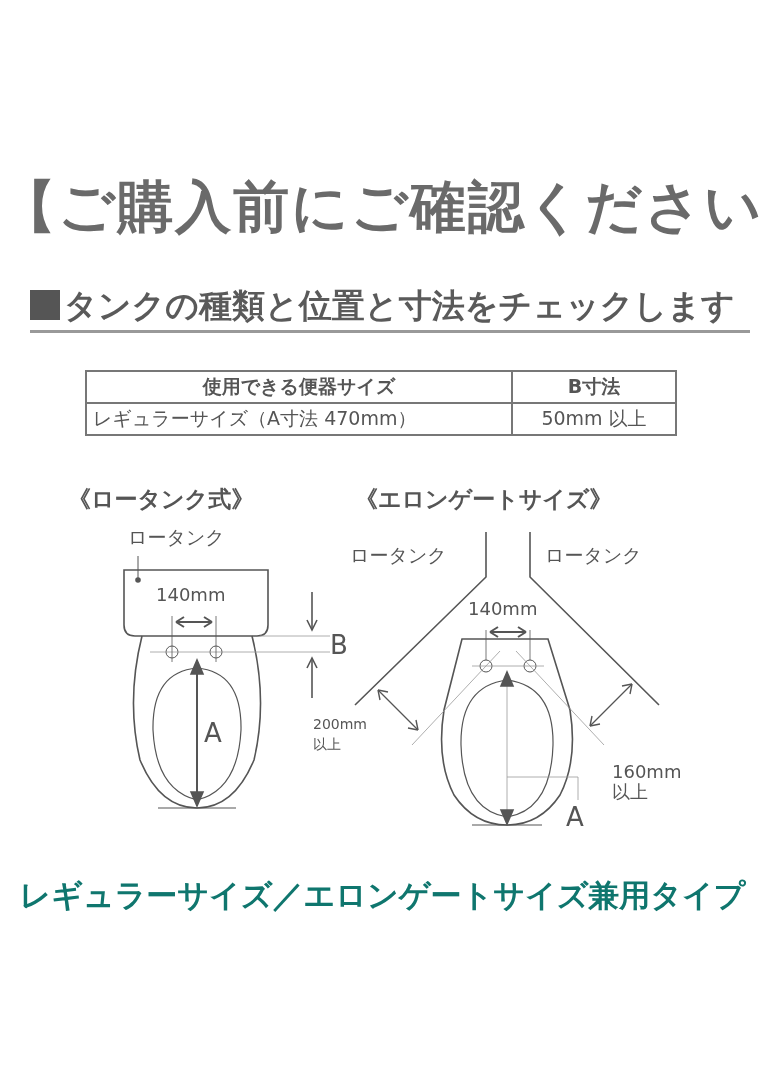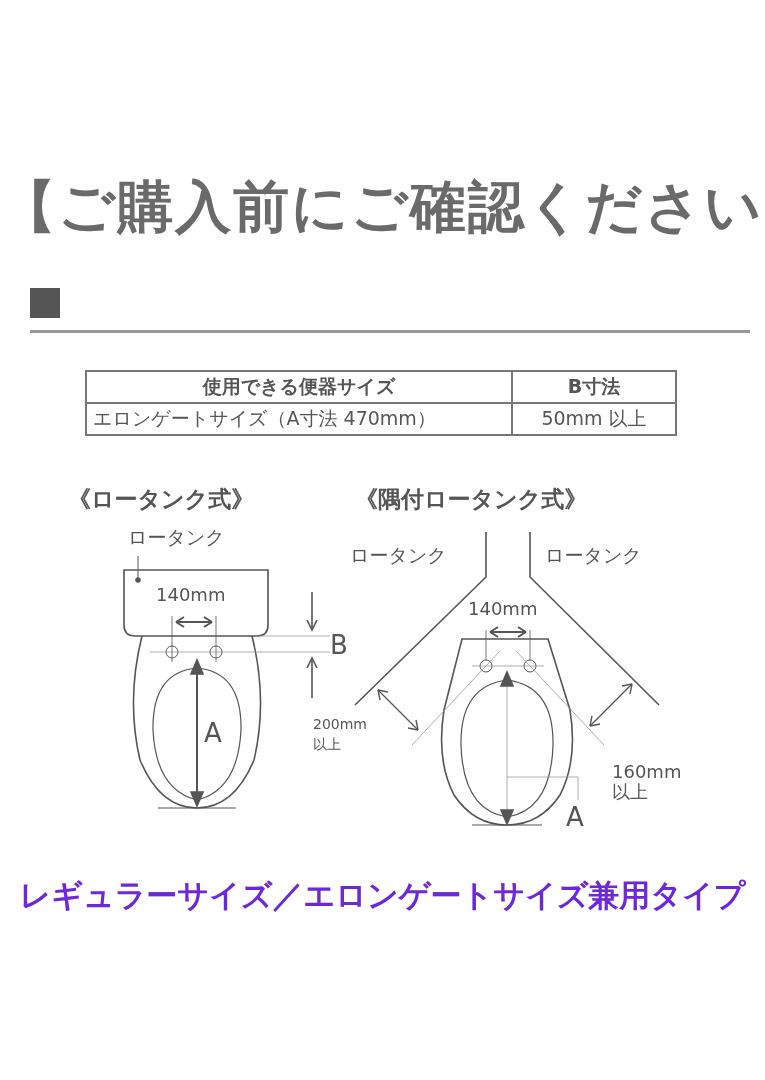--- a/index.html
+++ b/index.html
@@ -8,46 +8,46 @@
   .subhead{position:absolute;left:30px;top:284px;width:720px;font-size:33px;font-weight:bold;color:#5a5a5a;white-space:nowrap;}
   .subhead .sq{display:inline-block;width:30px;height:30px;background:#555;vertical-align:-3px;margin-right:4px;}
   .rule{position:absolute;left:30px;top:330px;width:720px;height:3px;background:#999;}
   table.spec{position:absolute;left:85px;top:370px;width:592px;border-collapse:collapse;font-size:19px;color:#555;}
   table.spec td,table.spec th{border:2px solid #777;padding:2px 6px;height:26px;font-weight:normal;white-space:nowrap;}
   table.spec th{font-weight:bold;text-align:center;margin-left:36px;}
   table.spec td.b{text-align:center;width:150px;}
   .cap{position:absolute;top:484px;font-size:23px;font-weight:bold;color:#555;white-space:nowrap;}
   .lbl{position:absolute;font-size:19px;color:#555;white-space:nowrap;}
   .big{position:absolute;font-size:26px;color:#555;}
-  .footer{position:absolute;left:0;top:875px;width:765px;text-align:center;font-size:31px;font-weight:bold;color:#6d28d9;white-space:nowrap;}
+  .footer{position:absolute;left:0;top:875px;width:765px;text-align:center;font-size:31px;font-weight:bold;color:#0f766e;white-space:nowrap;}
   svg.dia{position:absolute;left:0;top:0;}
 </style>
 </head>
 <body>
 
 <div class="title">【ご購入前にご確認ください】</div>
 
-<div class="subhead"><span class="sq"></span></div>
+<div class="subhead"><span class="sq"></span><span>タンクの種類と位置と寸法をチェックします</span></div>
 <div class="rule"></div>
 
 <table class="spec">
   <tbody>
       <tr>
     <th>使用できる便器サイズ</th>
     <th style="width:150px">B寸法</th>
   </tr>
   <tr>
-    <td>エロンゲートサイズ（A寸法 470mm）</td>
+    <td>レギュラーサイズ（A寸法 470mm）</td>
     <td class="b">50mm 以上</td>
   </tr>
 </tbody>
   </table>
 
 <div class="cap" style="left:68px">《ロータンク式》</div>
-<div class="cap" style="left:355px">《隅付ロータンク式》</div>
+<div class="cap" style="left:355px">《エロンゲートサイズ》</div>
 
 <svg class="dia" width="765" height="1080">
   <g stroke="#555" fill="none" stroke-width="1.6">
 
     <path d="M124 570 L268 570 L268 625 Q268 636 257 636 L135 636 Q124 636 124 625 Z"></path>
     <line x1="138" y1="556" x2="138" y2="578" stroke-width="1"></line>
     <circle cx="138" cy="580" r="2" fill="#555"></circle>
 
     <path d="M142 636 Q126 700 140 760 Q160 808 197 808 Q234 808 254 760 Q268 700 252 636"></path>
 

